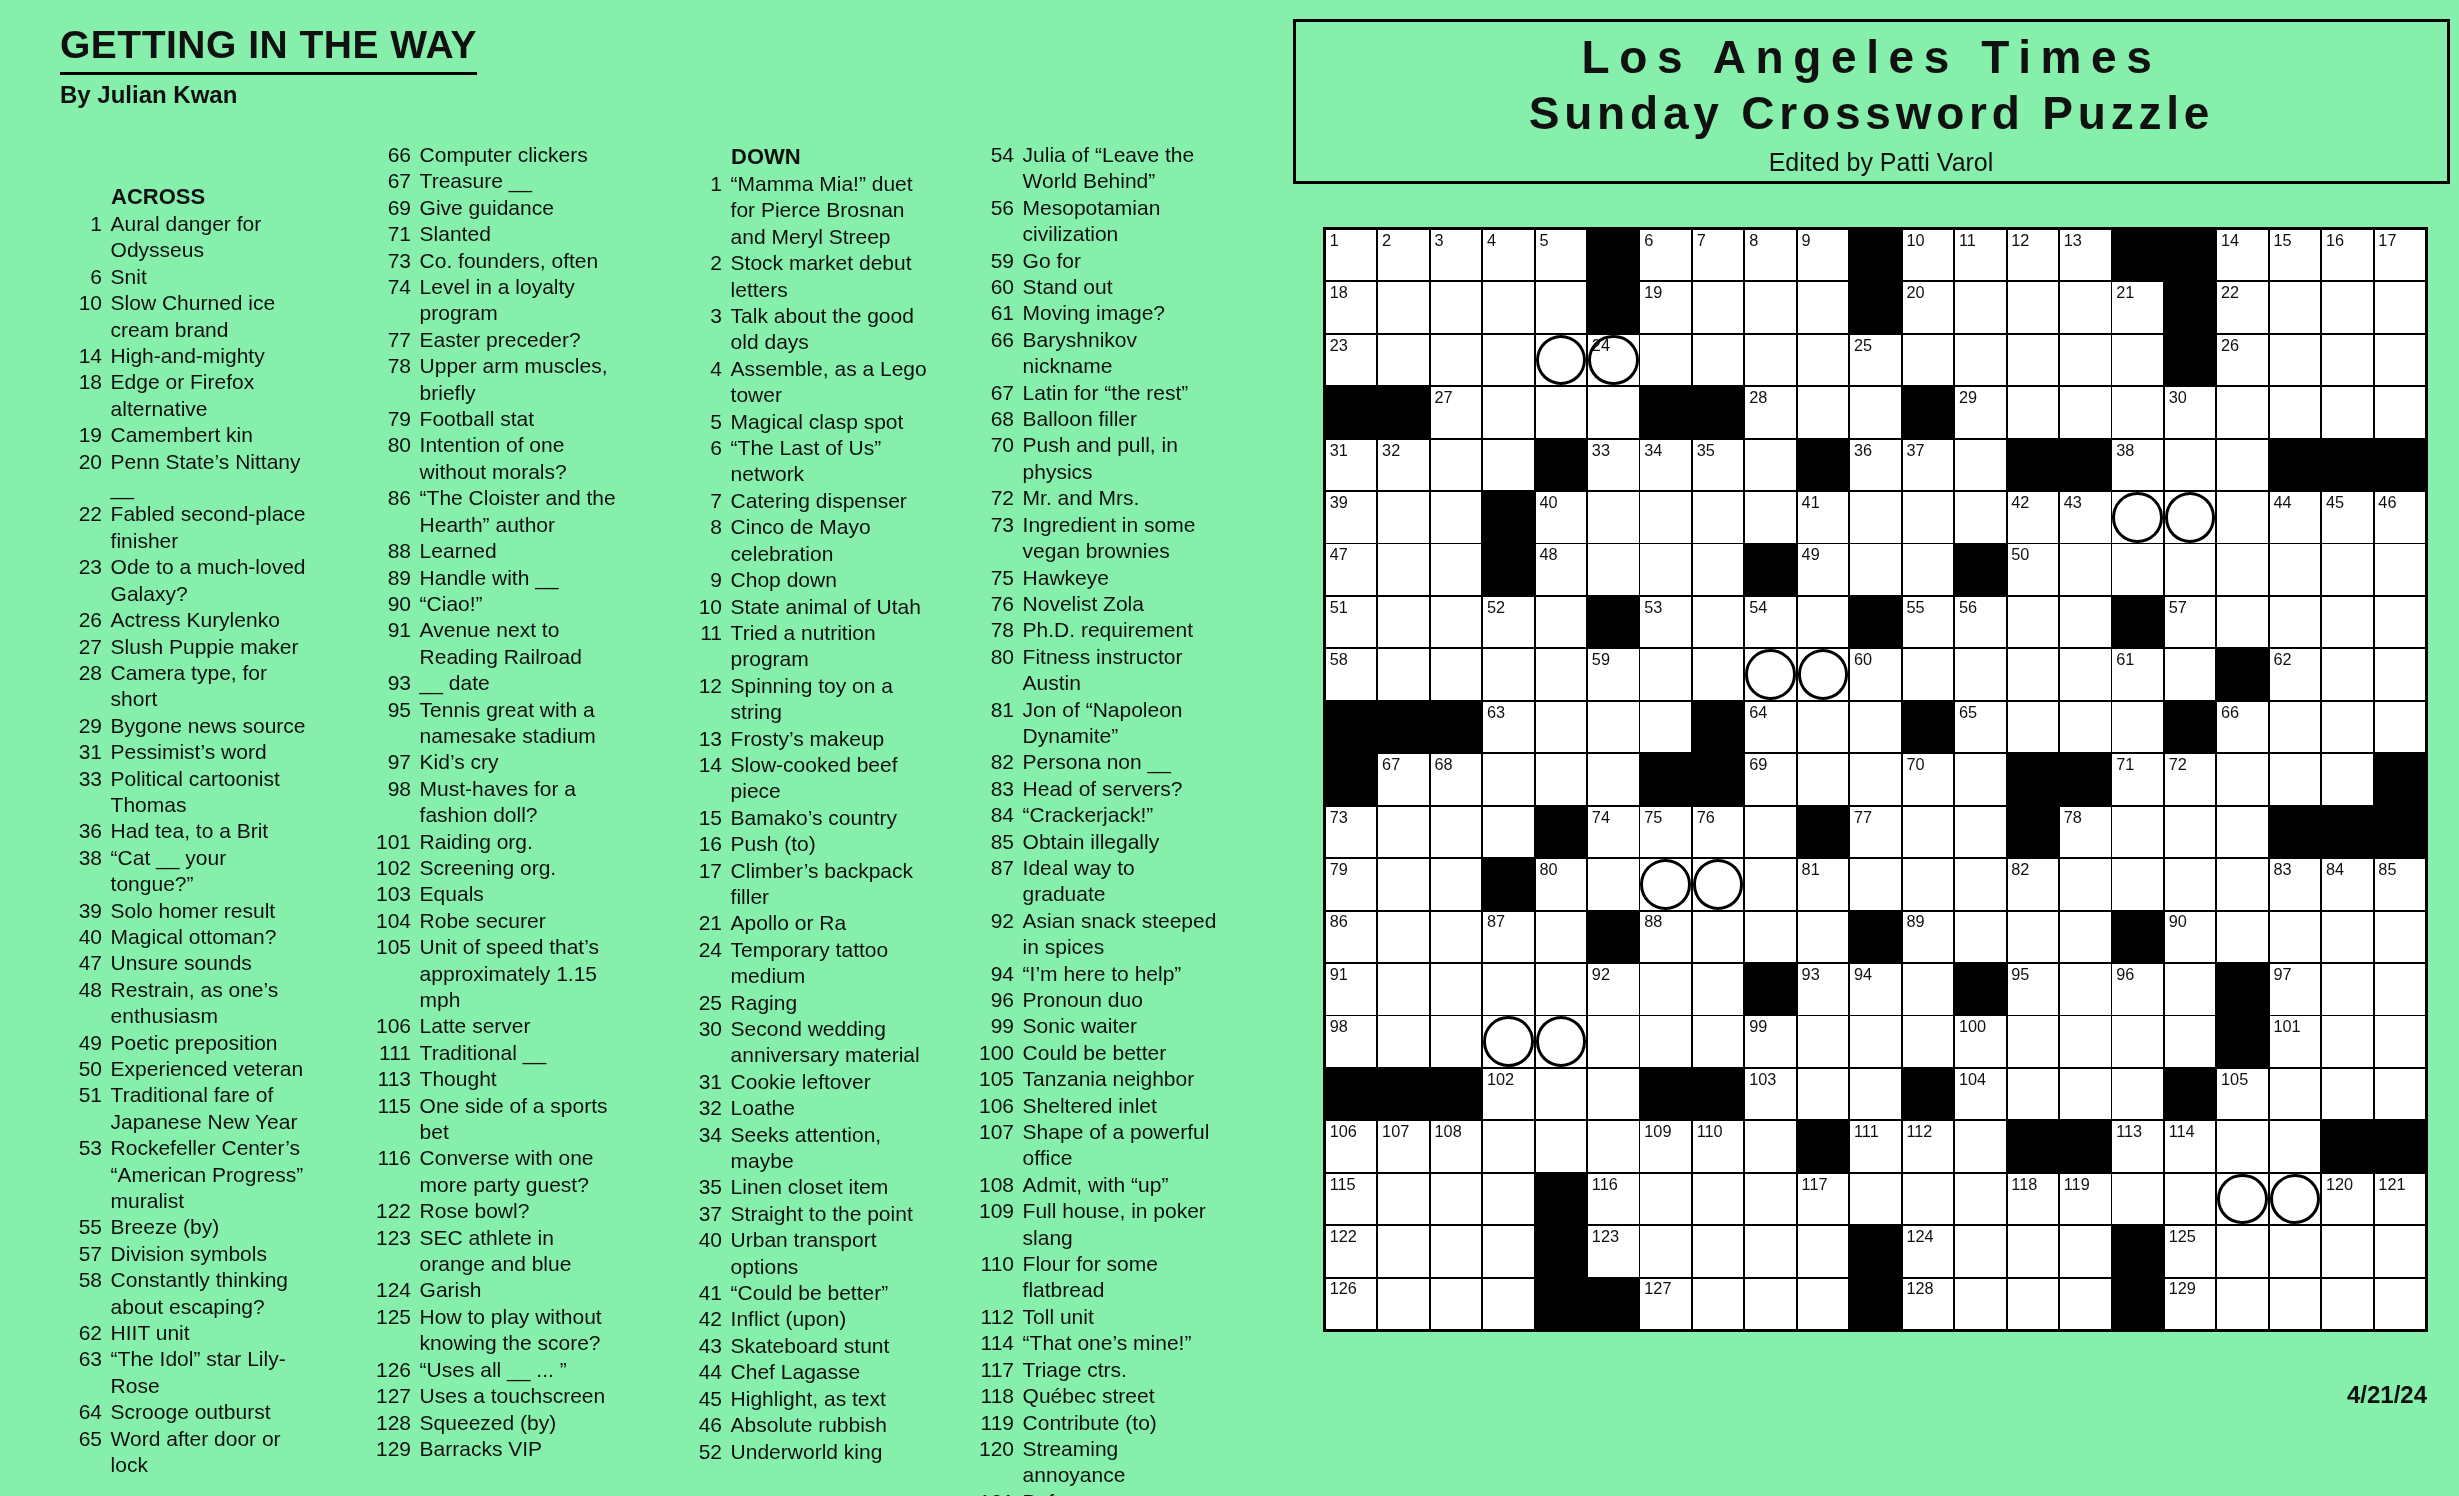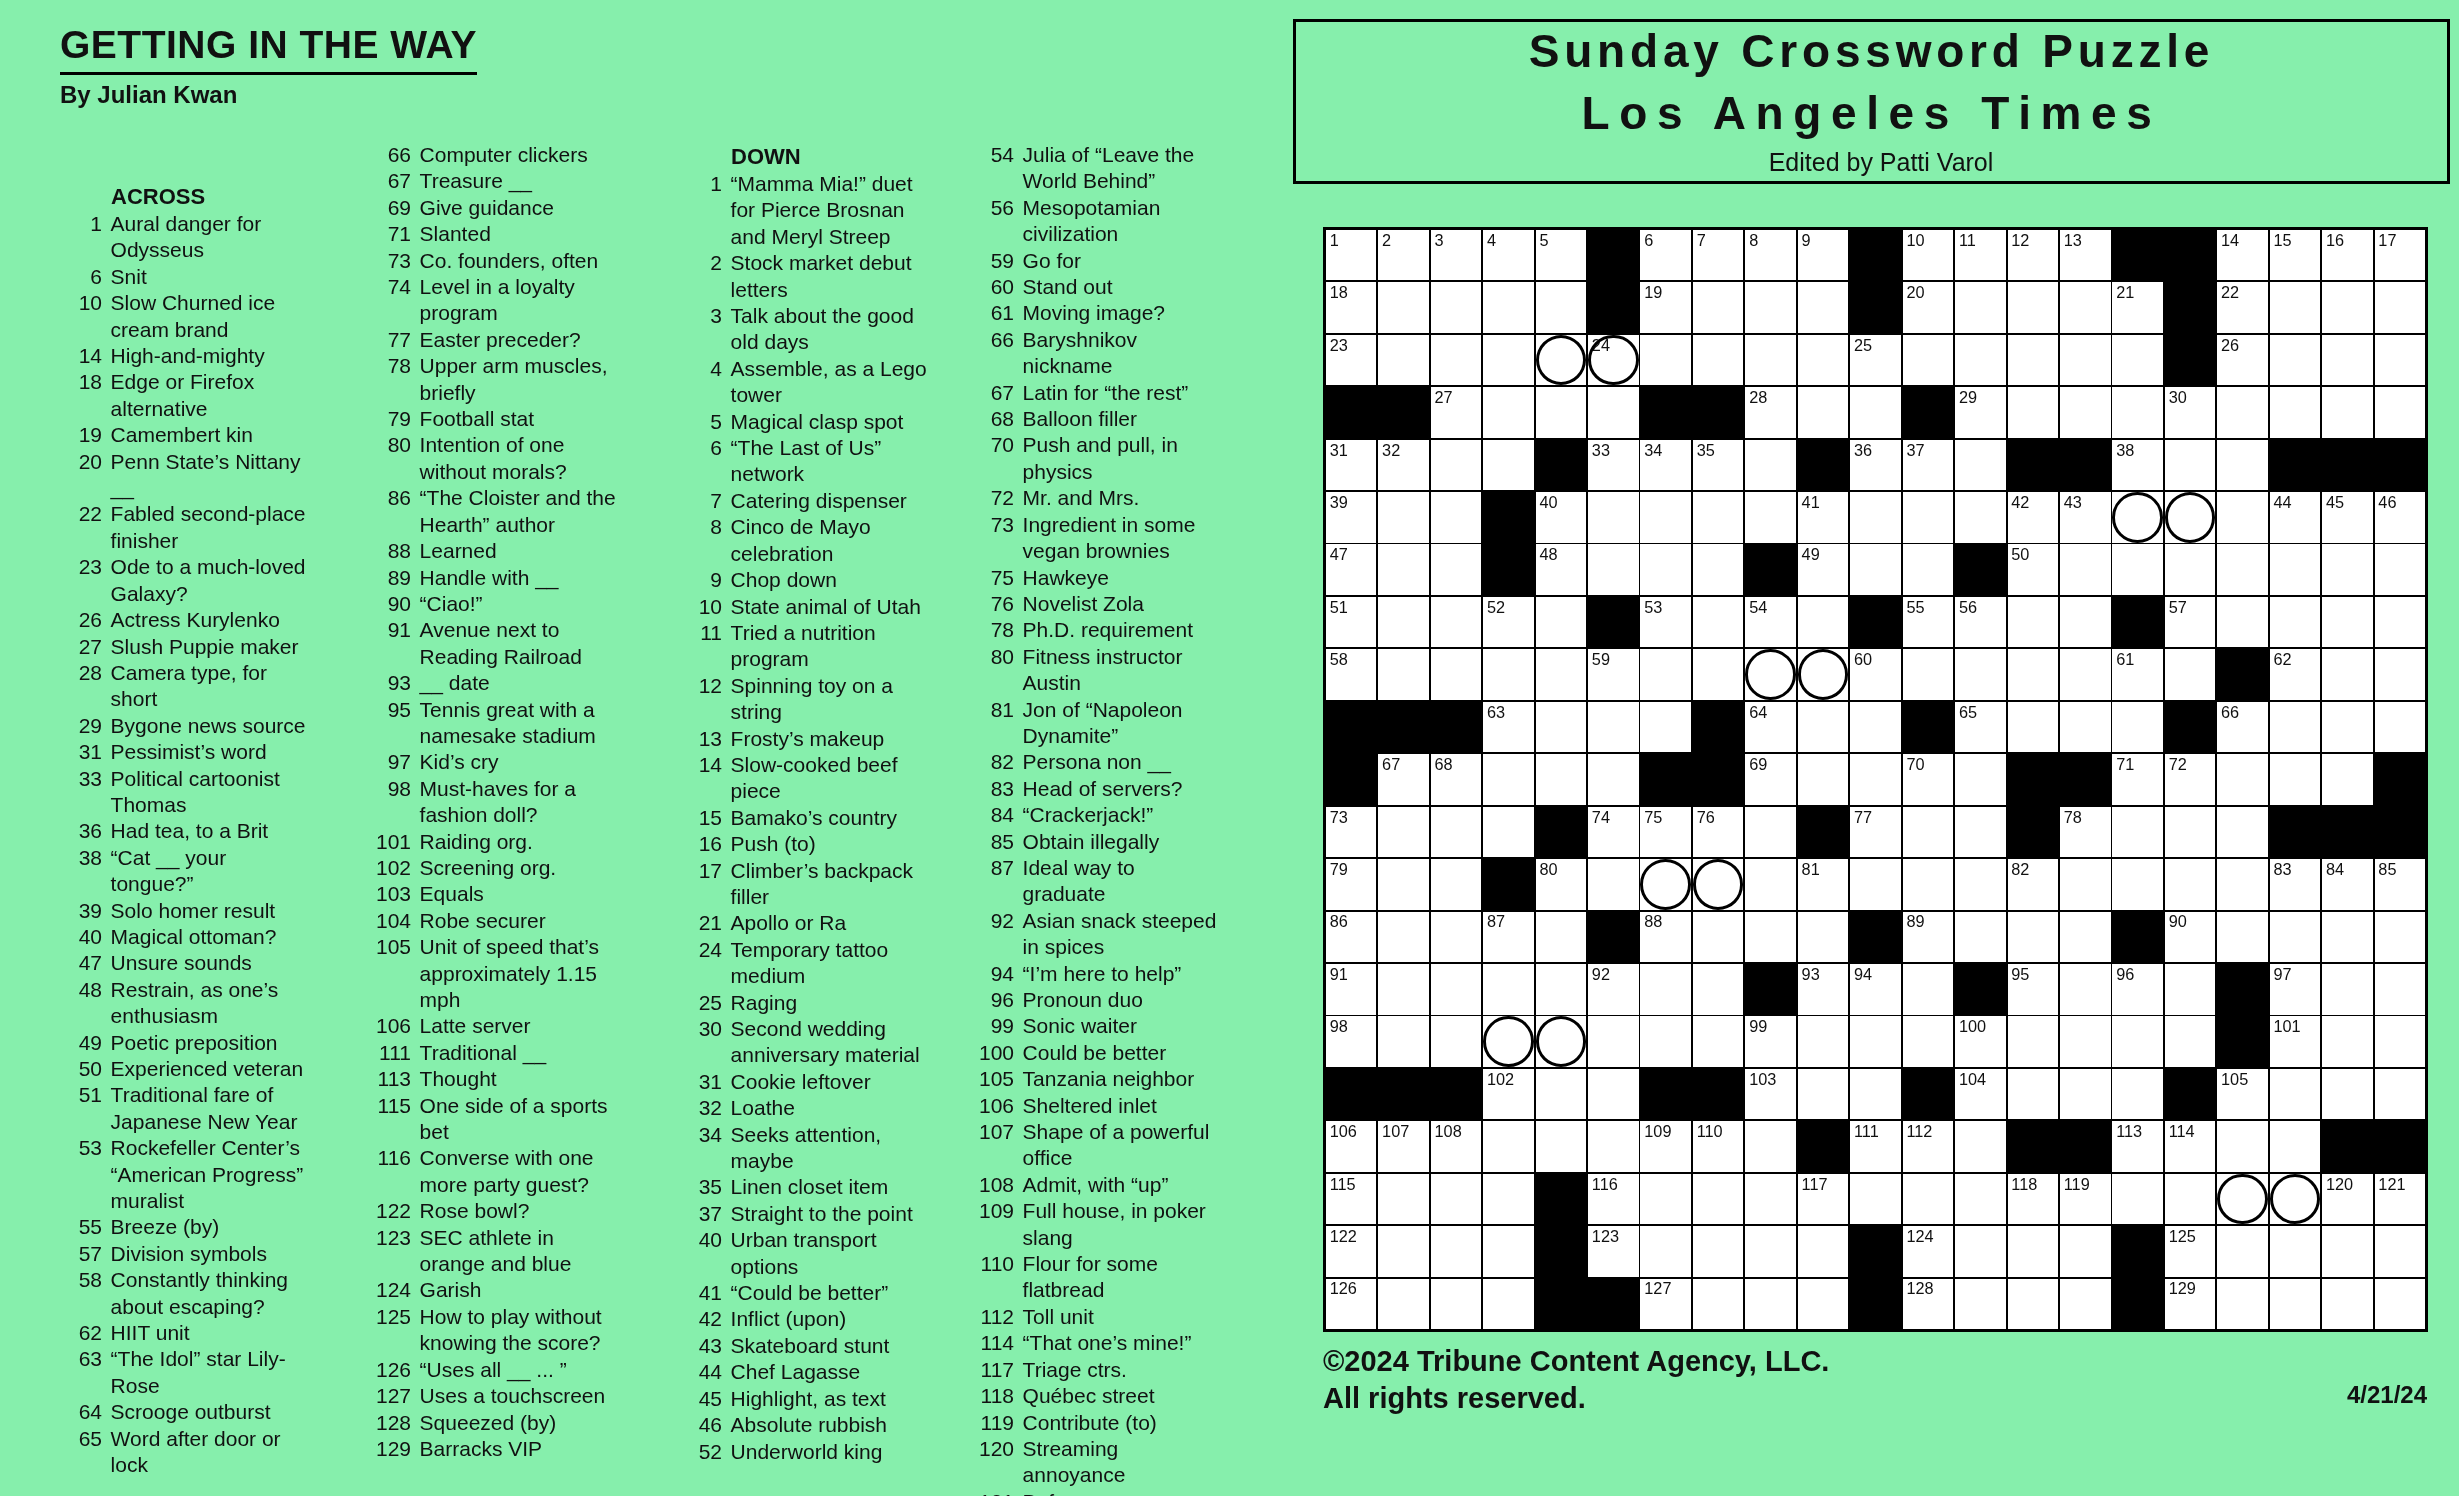--- a/index.html
+++ b/index.html
@@ -616,22 +616,22 @@
         <span class="cnum">120</span>
         <span class="ctxt">Streaming annoyance</span>
       </div>
       <div class="clue">
         <span class="cnum">121</span>
         <span class="ctxt">Before, once</span>
       </div>
     </div>
 
   <div id="header-box">
+    <div id="hb-line1">Los Angeles Times</div>
     <div id="hb-line2">Sunday Crossword Puzzle</div>
-    <div id="hb-line1">Los Angeles Times</div>
     <div id="hb-edited">Edited by Patti Varol</div>
   </div>
 
   <div id="grid">
       <div class="cell">
         <span class="num">1</span>
       </div>
       <div class="cell">
         <span class="num">2</span>
       </div>
@@ -1346,20 +1346,16 @@
       <div class="cell black"></div>
       <div class="cell">
         <span class="num">129</span>
       </div>
       <div class="cell"></div>
       <div class="cell"></div>
       <div class="cell"></div>
       <div class="cell"></div>
     </div>
 
-  <div id="footer-copy">
-    <div>©2024 Tribune Content Agency, LLC.</div>
-    <div>All rights reserved.</div>
-  </div>
   <div id="footer-date">4/21/24</div>
 
 </div>
 
 
 </body></html>

